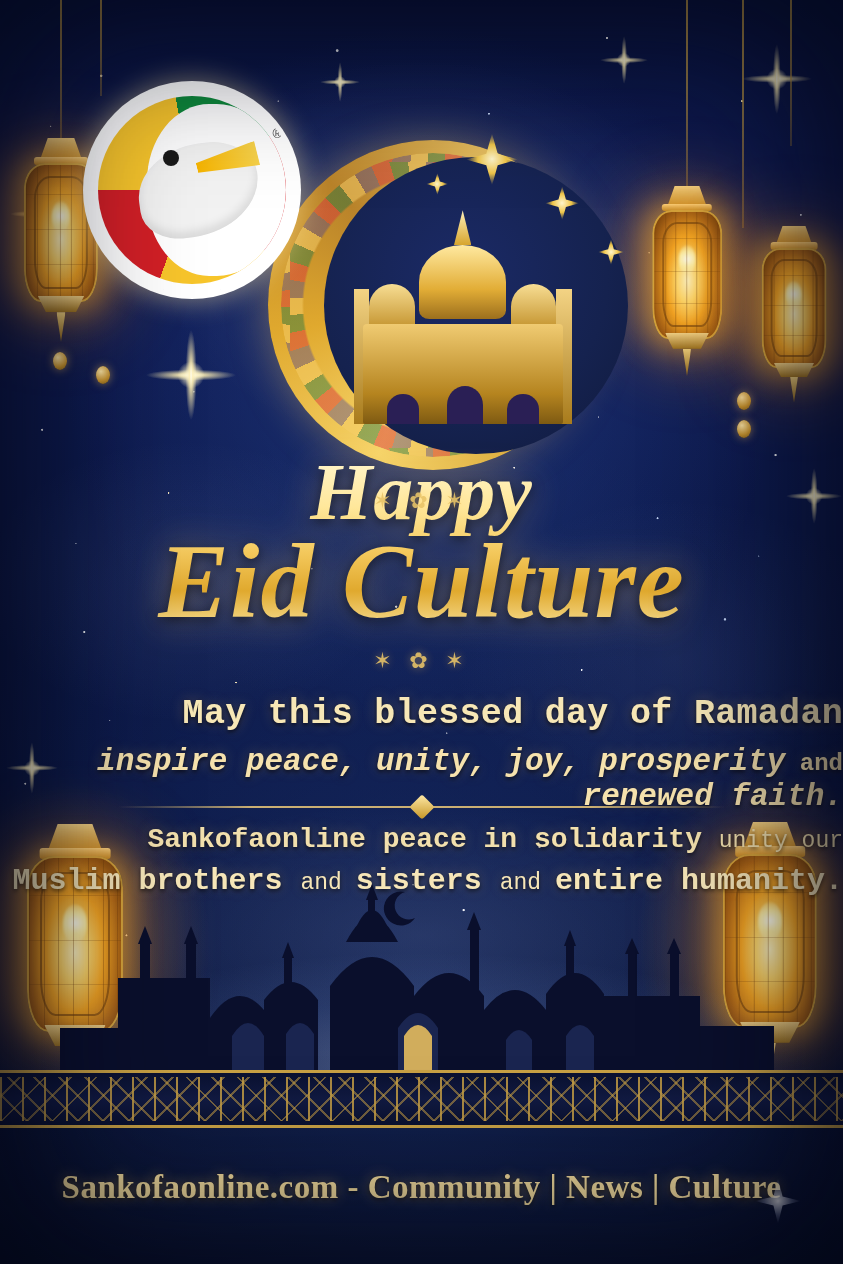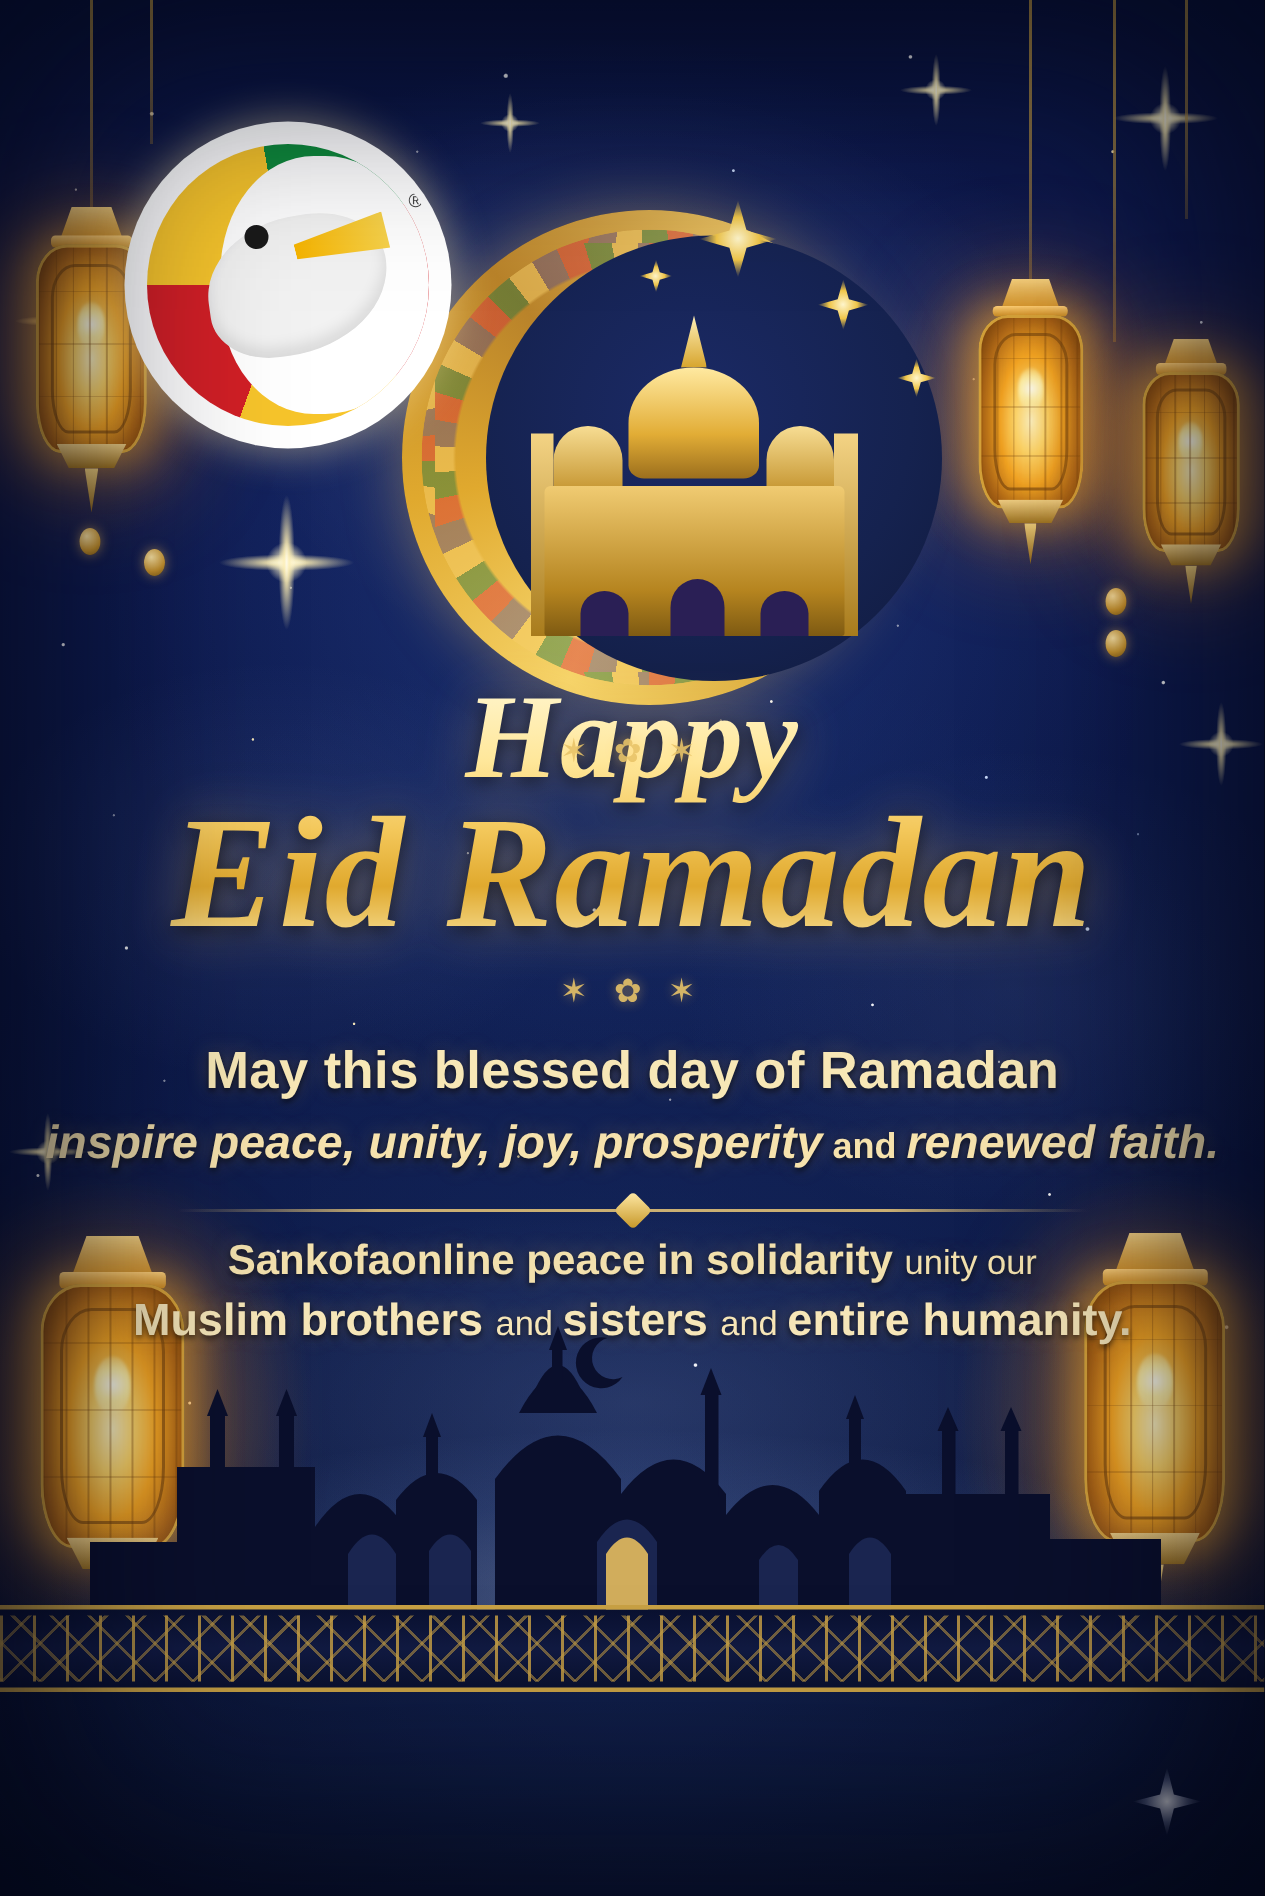--- a/index.html
+++ b/index.html
@@ -380,24 +380,24 @@
     font-size: 22px;
     letter-spacing: 6px;
     opacity: .9;
     text-shadow: 0 0 8px rgba(255,200,90,.5);
     white-space: nowrap;
   }
 
   .msg {
     position: absolute;
     left: 0; right: 0;
-    text-align: center;
+    text-align: right;
     color: #f4e3b2;
     text-shadow: 0 2px 4px rgba(0,0,0,.65), 0 0 14px rgba(255,200,90,.25);
-    font-family: Liberation Sans, sans-serif;
+    font-family: Liberation Mono, monospace;
   }
   .msg-1 { top: 694px; font-size: 35px; font-weight: bold; letter-spacing: .3px; color: #f7e7b6; }
   .msg-2 { top: 744px; font-size: 31px; font-style: italic; font-weight: bold; color: #f6e2ad; }
   .msg-2 .sm { font-size: 24px; font-style: normal; }
 
   .divider {
     position: absolute;
     left: 118px; right: 118px; top: 800px;
     height: 14px;
   }
@@ -608,21 +608,21 @@
     <span class="ring"></span>
     <span class="bird"></span>
     <span class="beak"></span>
     <span class="eye"></span>
     <span class="tm">®</span>
   </div>
 
 
   <div class="headline">
     <div class="line1">Happy</div>
-    <div class="line2">Eid Ramadan</div>
+    <div class="line2">Eid Culture</div>
   </div>
   <div class="flourish" style="top:488px;">✶ ✿ ✶</div>
   <div class="flourish" style="top:648px;">✶ ✿ ✶</div>
 
   <div class="msg msg-1">May this blessed day of Ramadan</div>
   <div class="msg msg-2">
     <span>inspire peace, unity, joy, prosperity</span><span class="sm"> and </span><span>renewed faith.</span>
   </div>
 
   <div class="divider">
@@ -691,19 +691,20 @@
       <g fill="#0a0f2c">
         <path d="M410 24 a14 14 0 1 0 10 26 a17 17 0 1 1 -10 -26 z" transform="translate(-5,0)"></path>
       </g>
     </svg>
   </div>
 
   <div id="band">
     <span class="pattern"></span>
   </div>
 
+  <div id="footer">Sankofaonline.com - Community | News | Culture</div>
 
   <div id="corner-sparkle">
       <span class="d"></span>
     </div>
 
   <div class="vignette"></div>
 </div>
 
 </body></html>

